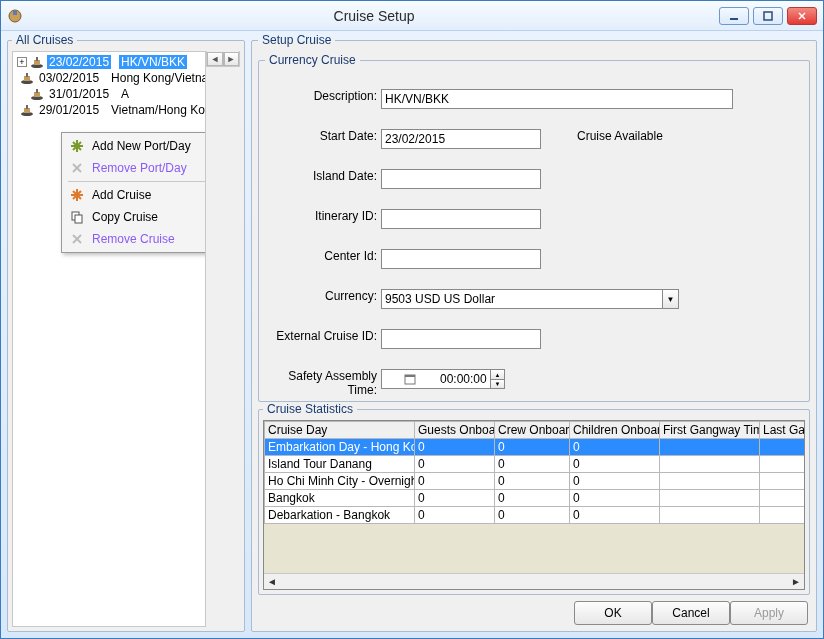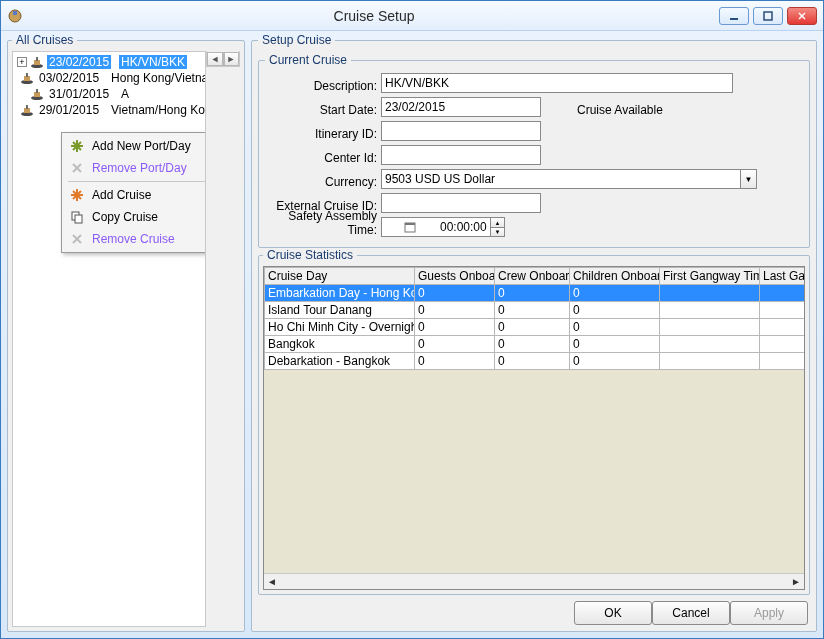--- a/index.html
+++ b/index.html
@@ -149,40 +149,40 @@
   .right-panel {
     flex: 1; display: flex; flex-direction: column;
     min-width: 0;
   }
   .right-panel > fieldset {
     flex: 1; display: flex; flex-direction: column;
     min-height: 0;
   }
   .current-cruise { padding: 4px 6px 8px 6px; }
   .form-row {
-    display: flex; align-items: flex-end;
-    height: 22px; margin-bottom: 2px;
+    display: flex; align-items: flex-start;
+    height: 22px; margin-bottom: 2px; margin-top: 18px;
   }
   .form-row .lbl {
     width: 116px; text-align: right;
     padding-right: 4px;
   }
   .form-row input[type=text] {
     height: 20px;
     border: 1px solid #888;
     background: #fff;
     padding: 0 3px;
     font: inherit;
   }
   .w-mid { width: 160px; }
   .w-long { width: 352px; }
   .status-txt { margin-left: 36px; }
   .combo {
     display: flex; align-items: center;
-    height: 20px; width: 376px;
+    height: 20px; width: 298px;
     border: 1px solid #888; background: #fff;
   }
   .combo span { flex:1; padding: 0 3px; }
   .combo .dd {
     width: 16px; height: 18px;
     border-left: 1px solid #888;
     background: linear-gradient(#fff,#e7e7e7);
     display: flex; align-items: center; justify-content: center;
     font-size: 8px;
   }
@@ -416,30 +416,34 @@
           <div class="arrow">►</div>
         </div>
       </fieldset>
     </div>
 
     <div class="right-panel">
       <fieldset>
         <legend>Setup Cruise</legend>
 
         <fieldset class="current-cruise">
-          <legend>Current Cruise</legend>
+          <legend>Currency Cruise</legend>
 
           <div class="form-row">
             <span class="lbl">Description:</span>
             <input type="text" class="w-long" value="HK/VN/BKK" style="">
           </div>
           <div class="form-row">
             <span class="lbl">Start Date:</span>
             <input type="text" class="w-mid" value="23/02/2015" style="">
             <span class="status-txt">Cruise Available</span>
+          </div>
+          <div class="form-row">
+            <span class="lbl">Island Date:</span>
+            <input type="text" class="w-mid" value="" style="">
           </div>
           <div class="form-row">
             <span class="lbl">Itinerary ID:</span>
             <input type="text" class="w-mid" value="" style="">
           </div>
           <div class="form-row">
             <span class="lbl">Center Id:</span>
             <input type="text" class="w-mid" value="" style="">
           </div>
           <div class="form-row">

